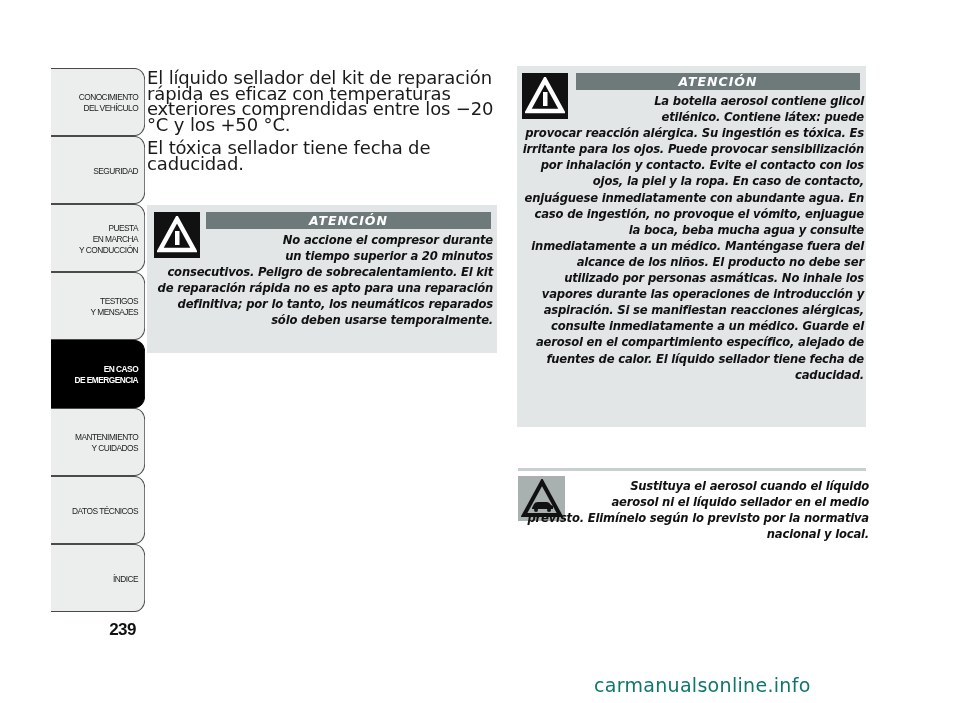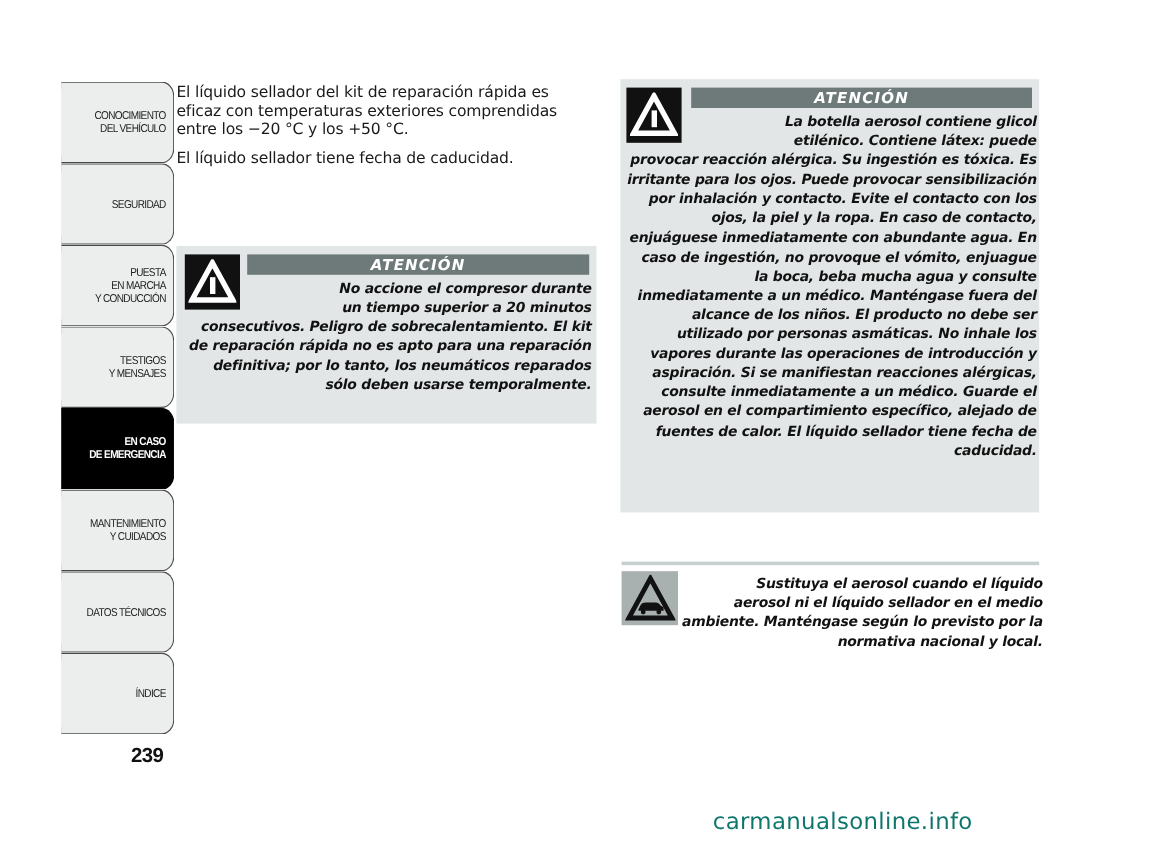--- a/index.html
+++ b/index.html
@@ -22,21 +22,21 @@
     .tab.active { background: #000; color: #fff; font-weight: bold; border-color: #000; }
     .tab span { white-space: pre-line; display: block; }
     .page-number {
       position: absolute; left: 96px; top: 620px; width: 40px; text-align: right;
       font-family: "Liberation Sans", sans-serif; font-weight: bold; font-size: 17px; letter-spacing: -0.5px; color: #111;
     }
 
     
     .col-left { position: absolute; left: 147px; top: 70px; width: 350px; }
     .heading { font-family: "DejaVu Sans", sans-serif; font-weight: bold; font-size: 12.5px; letter-spacing: 0.2px; margin-bottom: 8px; }
-    .para { font-family: "DejaVu Sans", sans-serif; font-size: 13px; line-height: 15.5px; margin-bottom: 8px; letter-spacing: -0.15px; }
+    .para { font-family: "DejaVu Sans", sans-serif; font-size: 18px; line-height: 15.5px; margin-bottom: 8px; letter-spacing: -0.15px; }
 
     .warn-box {
       position: absolute; background: #e2e6e6; padding: 6px 20px 8px 6px;
     }
     .warn-box .icon-sq {
       position: absolute; width: 46px; height: 46px; background: #111;
       display: flex; align-items: center; justify-content: center;
     }
     .warn-box .banner {
       position: absolute; height: 17px; background: #6e7a7a; color: #fff;
@@ -106,21 +106,21 @@
       <span>DATOS TÉCNICOS</span>
     </div>
   <div class="tab">
       <span>ÍNDICE</span>
     </div>
 </nav>
 <div class="page-number">239</div>
 
 <section class="col-left">
   <p class="para">El líquido sellador del kit de reparación rápida es eficaz con temperaturas exteriores comprendidas entre los −20 °C y los +50 °C.</p>
-  <p class="para">El líquido sellador tiene fecha de caducidad.</p>
+  <p class="para">El tóxica sellador tiene fecha de caducidad.</p>
 </section>
 
 <div class="warn-box" id="box1">
   <div class="icon-sq">
     <svg width="40" height="38" viewBox="0 0 40 38">
         <path d="M20 3 L37 34 L3 34 Z" fill="none" stroke="#fff" stroke-width="4.5" stroke-linejoin="miter"></path>
         <rect x="18" y="15" width="4.5" height="14" fill="#fff"></rect>
       </svg>
   </div>
   <div class="banner">ATENCIÓN</div>
@@ -151,16 +151,16 @@
   <svg width="42" height="40" viewBox="0 0 42 40">
     <path d="M21 3 L39 36 L3 36 Z" fill="none" stroke="#111" stroke-width="4" stroke-linejoin="miter"></path>
     <path d="M11 29 L13 25 Q14 23 17 23 L26 23 Q28 23 30 26 L32 27 L32 30 L11 30 Z" fill="#111"></path>
     <circle cx="15" cy="31" r="2" fill="#111"></circle>
       <circle cx="28" cy="31" r="2" fill="#111"></circle>
   </svg>
 </div>
 <div class="env-text warn-text">
   <span class="indent-line" style="padding-left:56px">Sustituya el aerosol cuando el líquido</span>
   <span class="indent-line" style="padding-left:56px">aerosol ni el líquido sellador en el medio</span>
-  <span>ambiente. Manténgase según lo previsto por la normativa nacional y local.</span>
+  <span>previsto. Elimínelo según lo previsto por la normativa nacional y local.</span>
 </div>
 
 <div class="watermark">carmanualsonline.info</div>
 
 </body></html>

